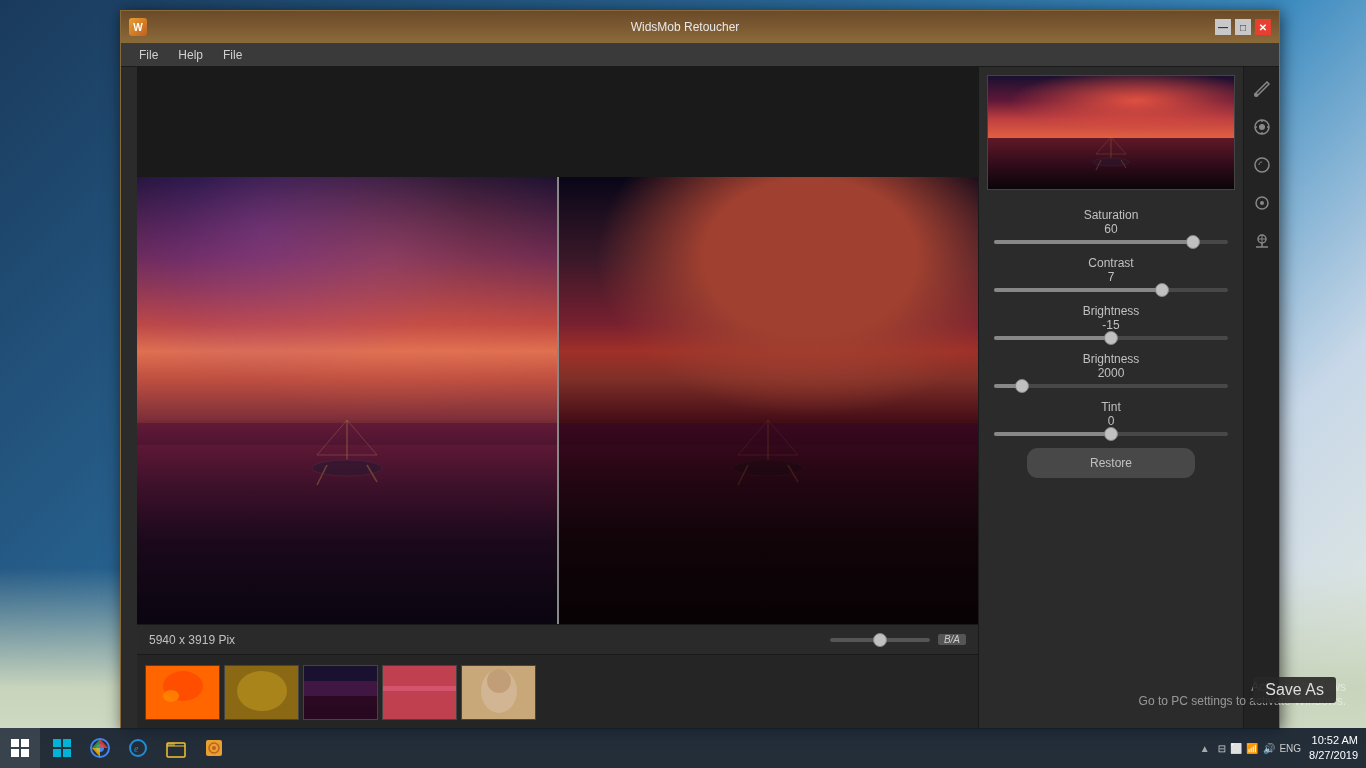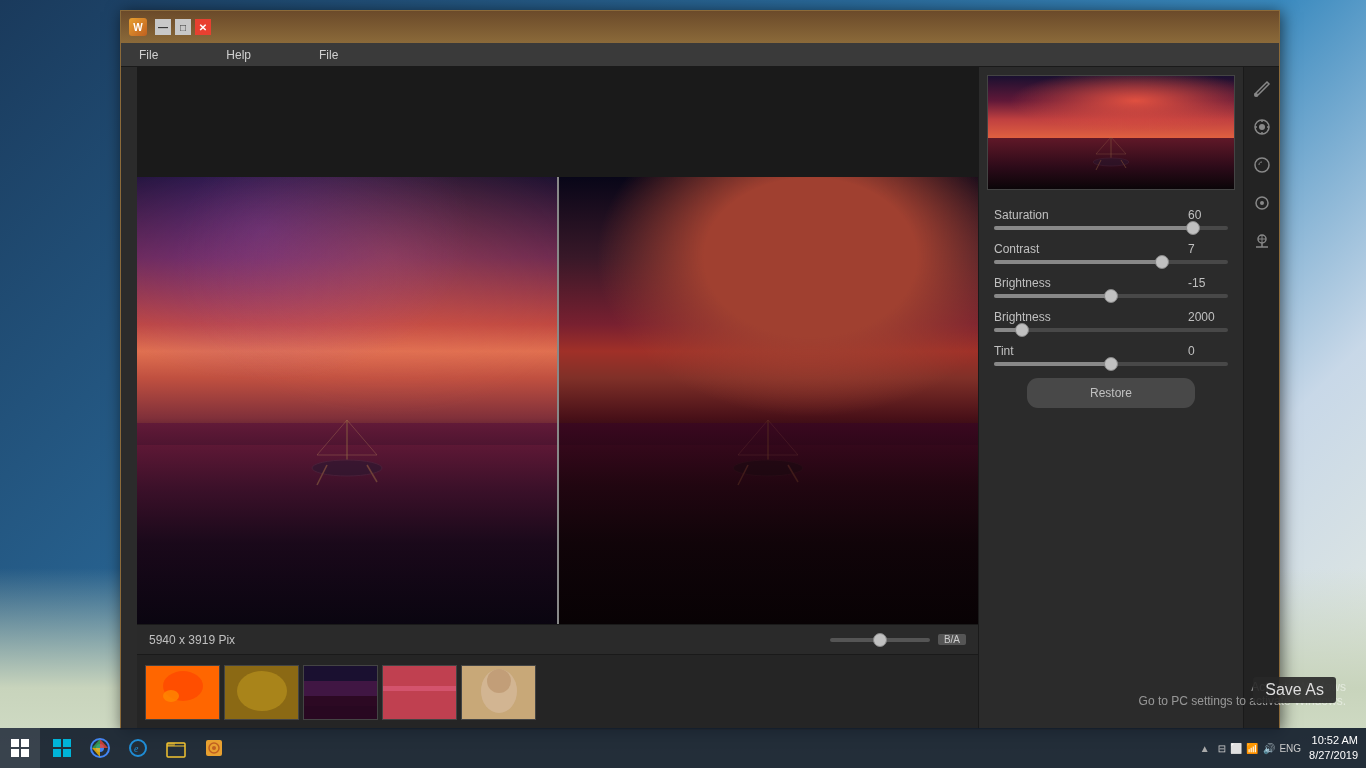--- a/index.html
+++ b/index.html
@@ -93,21 +93,20 @@
 
     
     .menu-bar {
       height: 24px;
       background: #3a3a3a;
       display: flex;
       align-items: center;
       padding: 0 8px;
       flex-shrink: 0;
       border-bottom: 1px solid #1a1a1a;
-      gap: 48px;
     }
     .menu-item {
       padding: 2px 10px;
       color: #d0d0d0;
       font-size: 12px;
       cursor: pointer;
     }
 
     
     .main-content {
@@ -249,20 +248,21 @@
       background: #555;
       border-radius: 2px;
       position: relative;
     }
     .ba-badge {
       background: #555;
       color: #ccc;
       font-size: 10px;
       padding: 0 6px;
       border-radius: 2px;
+      font-style: italic;
     }
 
     
     .thumbnail-strip {
       height: 75px;
       background: #252525;
       display: flex;
       align-items: center;
       padding: 0 8px;
       gap: 4px;
@@ -335,30 +335,31 @@
     }
 
     .adjustment-row {
       margin-bottom: 12px;
     }
     .adjustment-header {
       display: flex;
       justify-content: space-between;
       align-items: center;
       margin-bottom: 4px;
+      flex-direction: column;
     }
     .adjustment-label {
       color: #c0c0c0;
       font-size: 12px;
     }
     .adjustment-value {
       color: #c0c0c0;
       font-size: 12px;
       min-width: 40px;
-      text-align: left;
+      text-align: center;
     }
     .slider-track {
       width: 100%;
       height: 4px;
       background: #484848;
       border-radius: 2px;
       position: relative;
       cursor: pointer;
     }
     .slider-fill {
@@ -513,20 +514,21 @@
 <body>
 
 <div class="desktop-bg"></div>
 
 <div class="app-window">
 
   <div class="title-bar">
     <div class="title-bar-icon">
       <span>W</span>
     </div>
+    <span class="title-bar-text">WidsMob Retoucher</span>
     <div class="title-bar-controls">
       <button class="title-btn title-btn-min">—</button>
       <button class="title-btn title-btn-max">□</button>
       <button class="title-btn title-btn-close">✕</button>
     </div>
   </div>
 
   <div class="menu-bar">
     <span class="menu-item">File</span>
     <span class="menu-item">Help</span>

